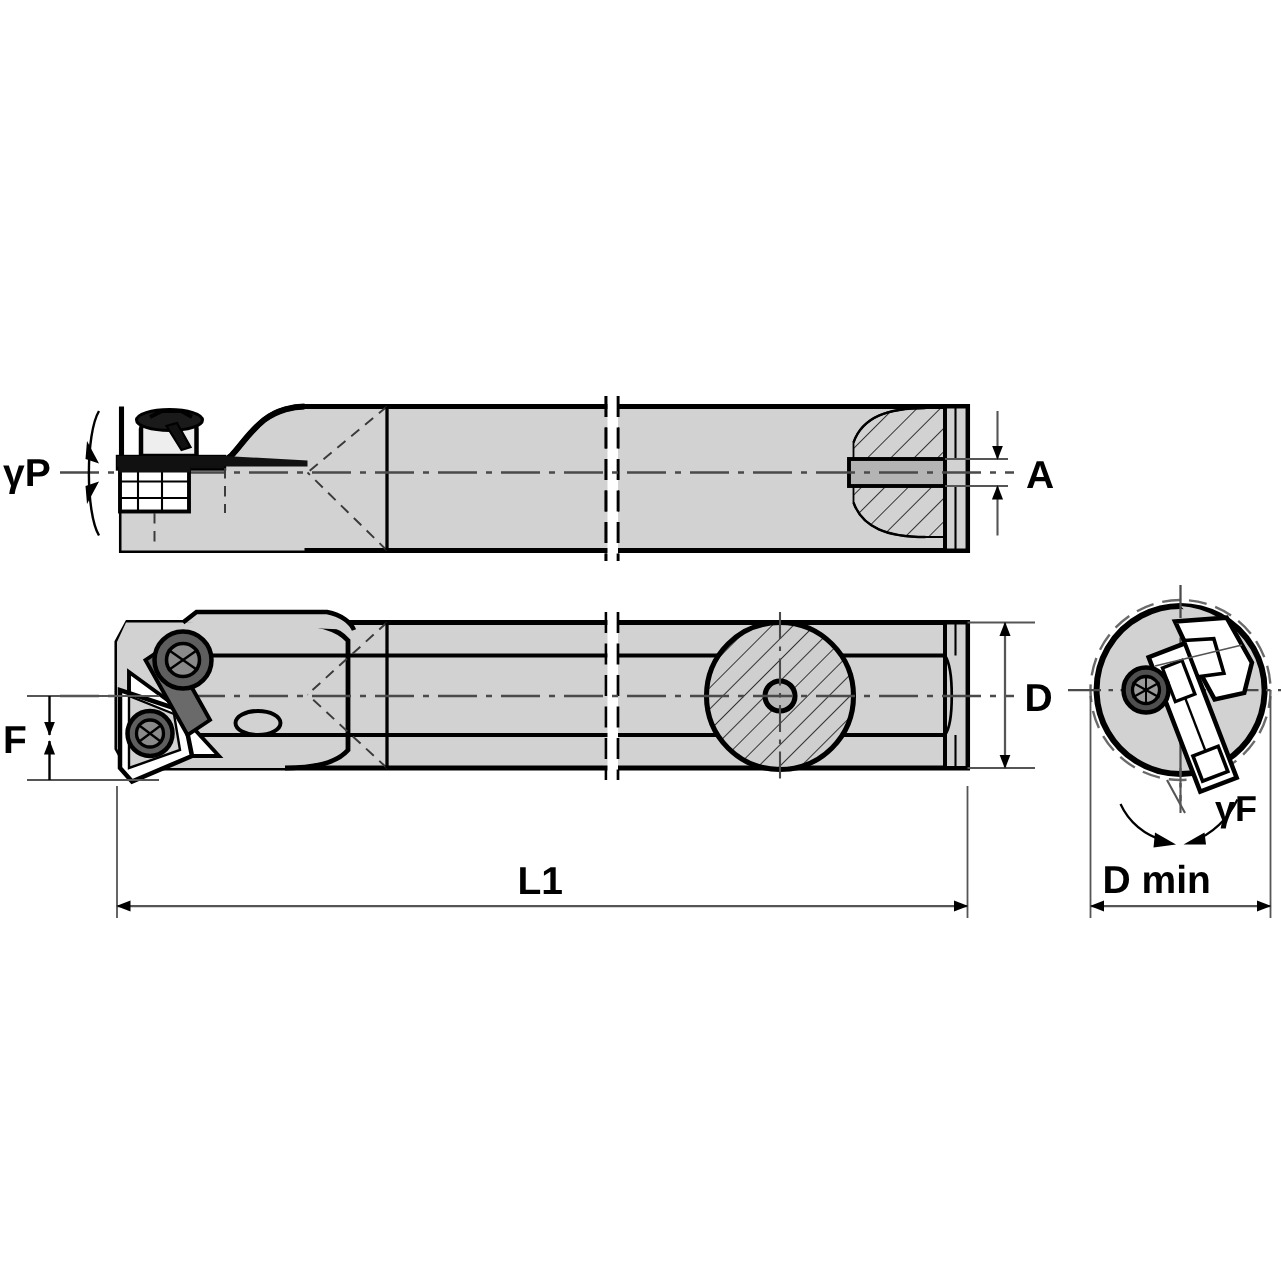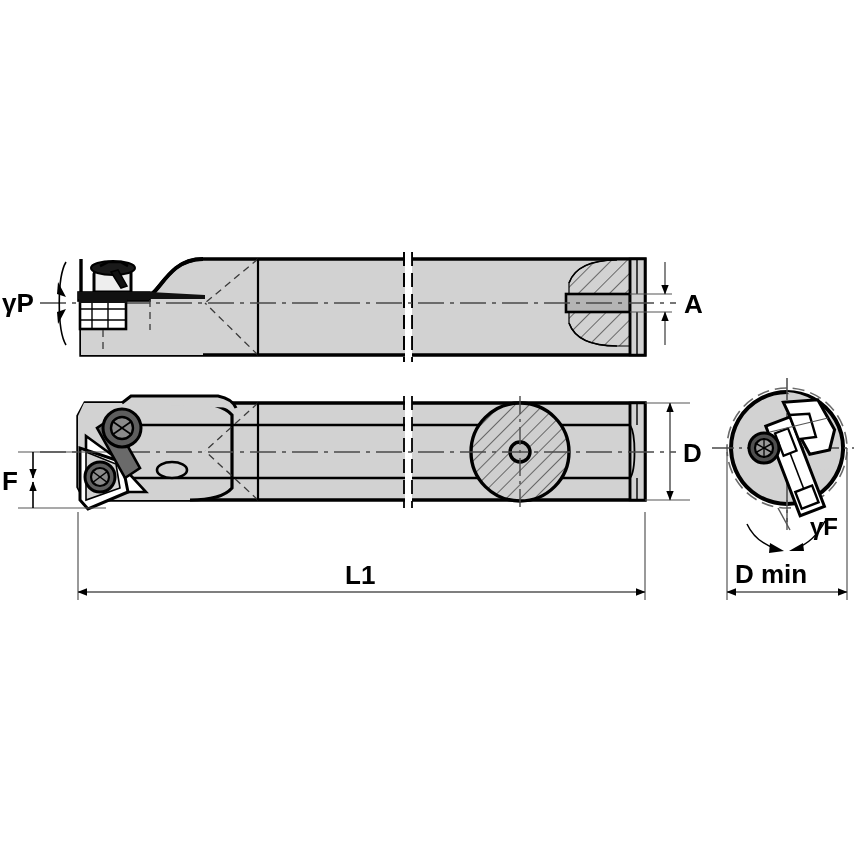--- a/index.html
+++ b/index.html
@@ -11,20 +11,21 @@
     width: 854px;
     height: 854px;
     font-family: "Liberation Sans", sans-serif;
     overflow: hidden;
   }
   #drawing-root {
     position: relative;
     width: 854px;
     height: 720px;
     background: #fca5a5;
+    margin-top: 12px;
   }
   svg#tech-drawing {
     display: block;
     width: 854px;
     height: 854px;
   }
   .dim-label {
     font-family: "Liberation Sans", sans-serif;
     font-weight: bold;
     fill: #000000;

